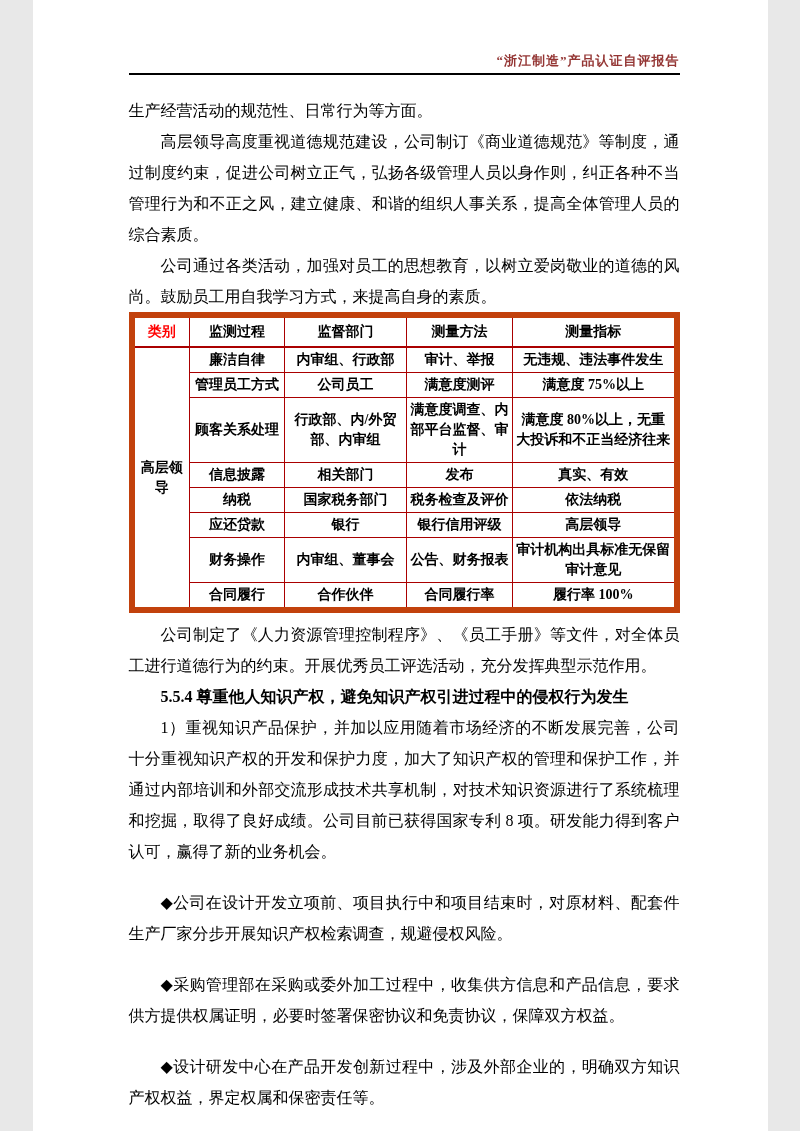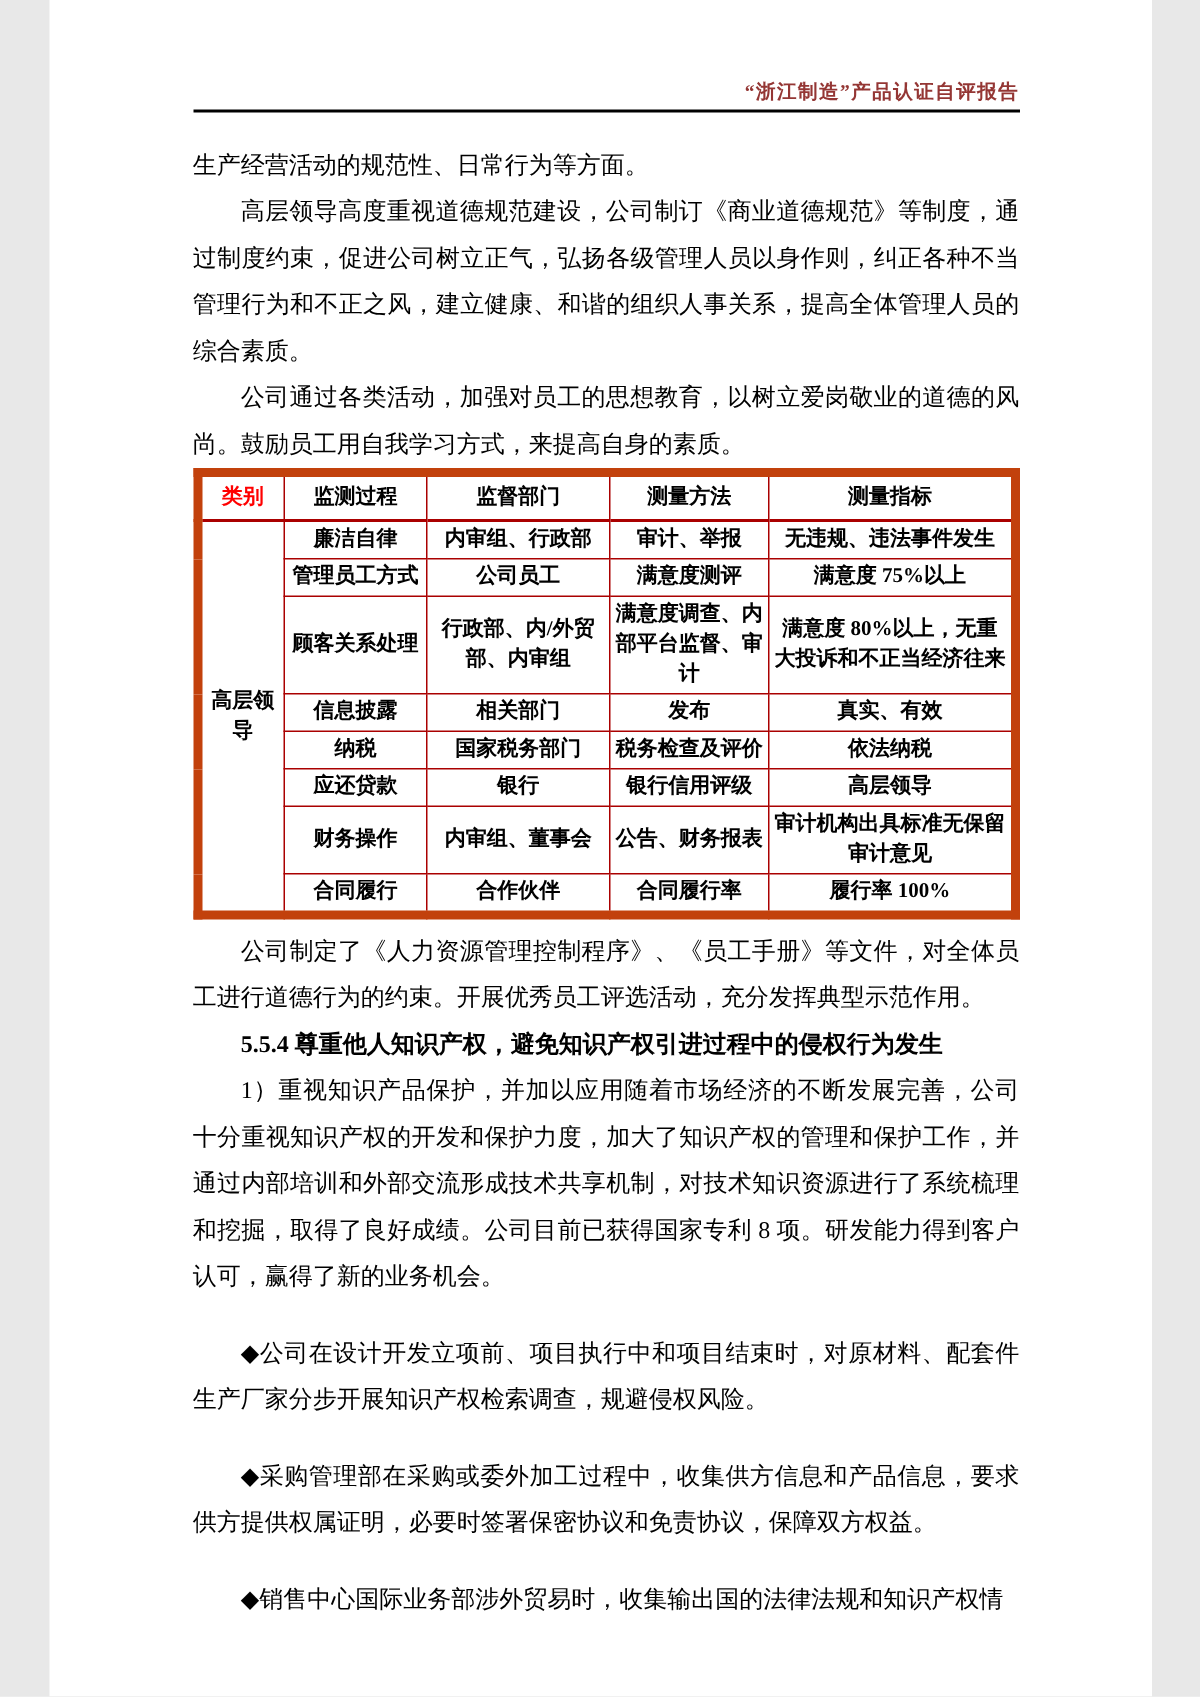--- a/index.html
+++ b/index.html
@@ -165,16 +165,17 @@
       </tbody>
     </table>
 
     <p class="para" style="margin-top:6px;">公司制定了《人力资源管理控制程序》、《员工手册》等文件，对全体员工进行道德行为的约束。开展优秀员工评选活动，充分发挥典型示范作用。</p>
 
     <h3 class="section-heading">5.5.4 尊重他人知识产权，避免知识产权引进过程中的侵权行为发生</h3>
 
     <p class="para">1）重视知识产品保护，并加以应用随着市场经济的不断发展完善，公司十分重视知识产权的开发和保护力度，加大了知识产权的管理和保护工作，并通过内部培训和外部交流形成技术共享机制，对技术知识资源进行了系统梳理和挖掘，取得了良好成绩。公司目前已获得国家专利 8 项。研发能力得到客户认可，赢得了新的业务机会。</p>
     <p class="para diamond">◆公司在设计开发立项前、项目执行中和项目结束时，对原材料、配套件生产厂家分步开展知识产权检索调查，规避侵权风险。</p>
     <p class="para diamond">◆采购管理部在采购或委外加工过程中，收集供方信息和产品信息，要求供方提供权属证明，必要时签署保密协议和免责协议，保障双方权益。</p>
+    <p class="para diamond">◆设计研发中心在产品开发创新过程中，涉及外部企业的，明确双方知识产权权益，界定权属和保密责任等。</p>
     <p class="para diamond">◆销售中心国际业务部涉外贸易时，收集输出国的法律法规和知识产权情</p>
 
   </div>
 </div>
 
 </body></html>

